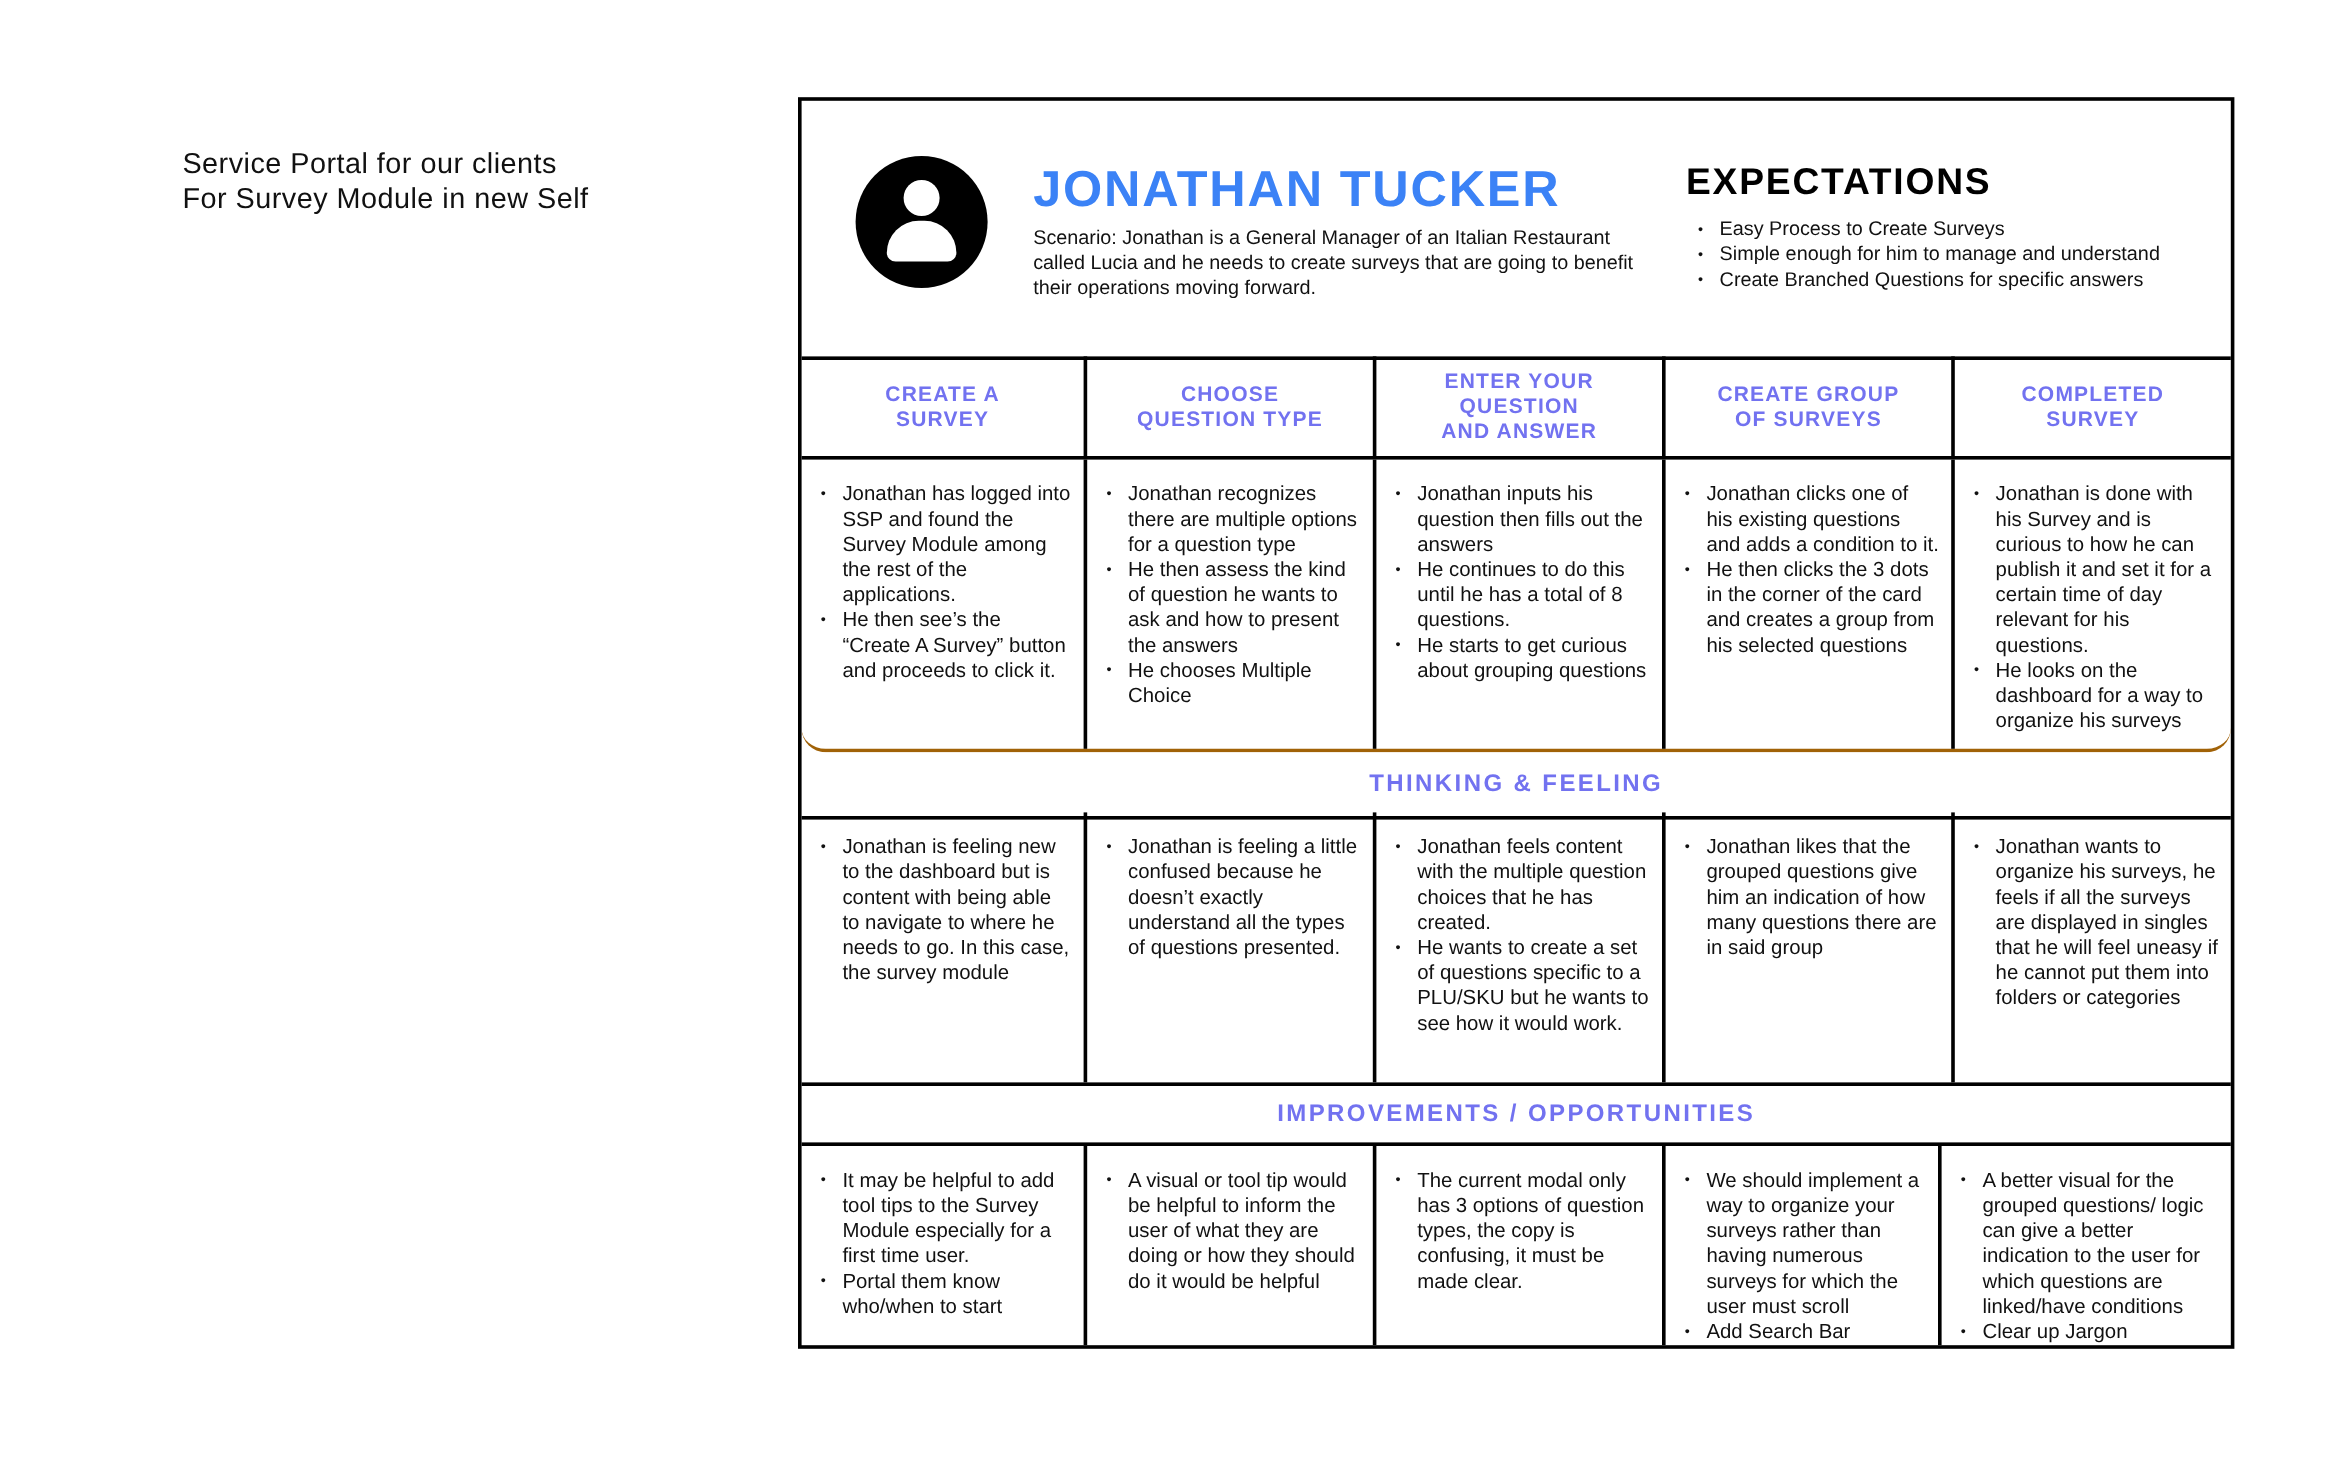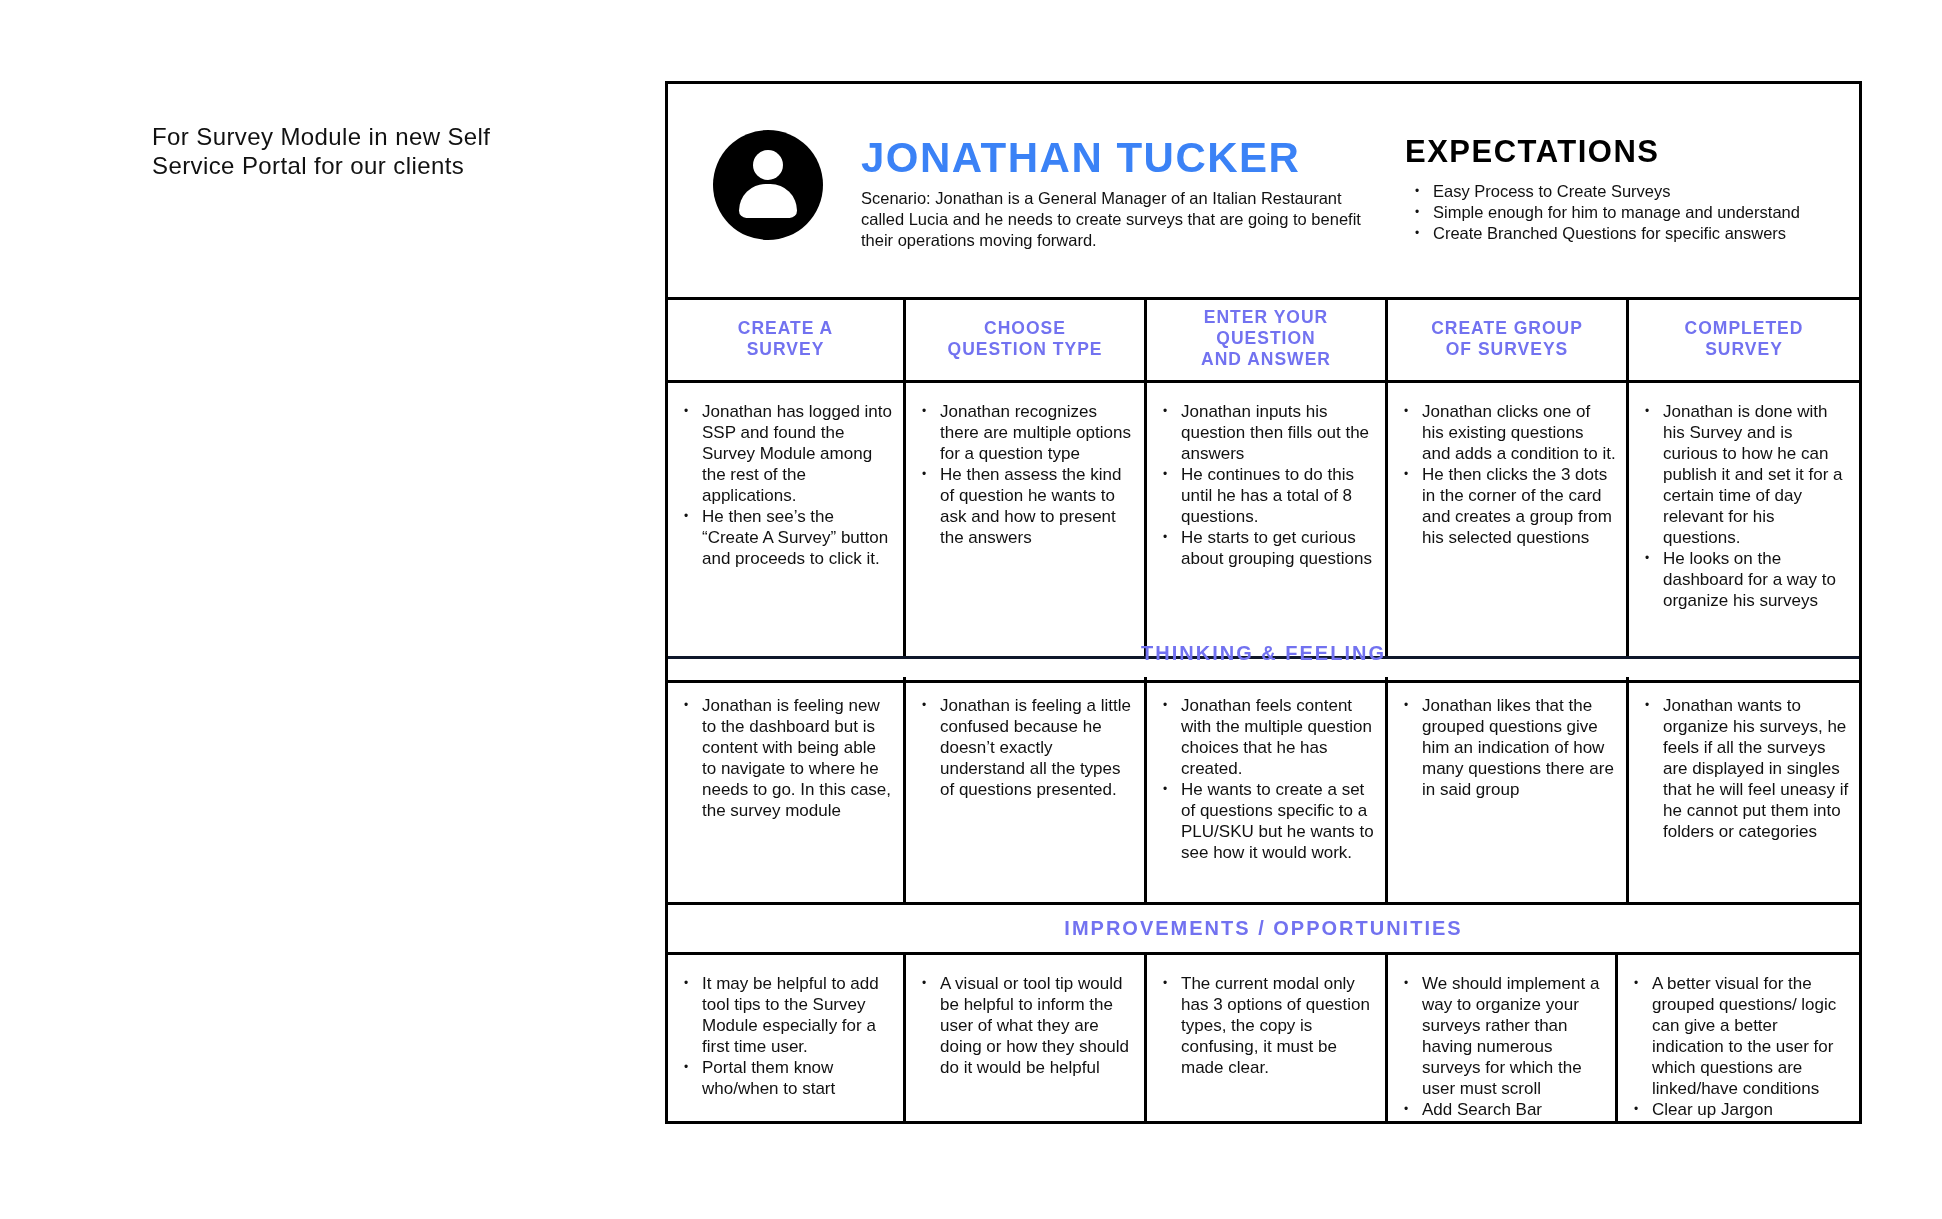--- a/index.html
+++ b/index.html
@@ -52,40 +52,40 @@
       box-sizing: border-box; border-right: 3px solid #000; height: 100%; position: relative;
     }
     .cell:last-child { border-right: none; }
     .c0 { width: 238px; } .c1 { width: 241px; } .c2 { width: 241px; } .c3 { width: 241px; } .c4 { flex: 1; }
     .steps-row { top: 213px; height: 86px; border-bottom: 3px solid #000; }
     .step-label {
       display: flex; align-items: center; justify-content: center; text-align: center;
       height: 100%; color: #7272f0; font-weight: 700; font-size: 17.5px; letter-spacing: 1px; line-height: 21px;
       padding: 0 6px; box-sizing: border-box;
     }
-    .doing-row { top: 299px; height: 276px; border-bottom: 3px solid #0f172a; }
+    .doing-row { top: 299px; height: 244px; border-bottom: 3px solid #a16207; border-radius: 20px; }
     .section-label {
       position: absolute; left: 0; width: 100%; display: flex; align-items: center; justify-content: center;
       color: #7272f0; font-weight: 700; font-size: 20px; letter-spacing: 2px; border-bottom: 3px solid #000; box-sizing: border-box;
     }
     .thinking-label { top: 543px; height: 56px; }
     .feeling-row { top: 593px; height: 228px; border-bottom: 3px solid #000; }
     .improve-label { top: 821px; height: 50px; }
     .improve-row { top: 871px; height: 166px; }
     .bullets { margin: 0; padding: 18px 10px 0 0; list-style: none; font-size: 17px; line-height: 21px; color: #111; }
     .bullets li { position: relative; padding-left: 34px; }
     .bullets li::before { content: "\2022"; position: absolute; left: 16px; font-size: 12px; }
   </style>
 </head>
 <body>
 
 <div class="title-block">
   <div class="subtitle">
+    <div>Service Portal for our clients</div>
     <div>For Survey Module in new Self</div>
-    <div>Service Portal for our clients</div>
   </div>
 </div>
 
 <div class="map">
 
   <div class="persona">
     <div class="avatar">
       <div class="head"></div>
       <div class="body"></div>
     </div>
@@ -146,20 +146,21 @@
     <div class="cell c0">
         <ul class="bullets">
       <li>Jonathan has logged into SSP and found the Survey Module among the rest of the applications.</li>
       <li>He then see’s the “Create A Survey” button and proceeds to click it.</li>
     </ul>
       </div>
     <div class="cell c1">
         <ul class="bullets">
       <li>Jonathan recognizes there are multiple options for a question type</li>
       <li>He then assess the kind of question he wants to ask and how to present the answers</li>
+      <li>He chooses Multiple Choice</li>
     </ul>
       </div>
     <div class="cell c2">
         <ul class="bullets">
       <li>Jonathan inputs his question then fills out the answers</li>
       <li>He continues to do this until he has a total of 8 questions.</li>
       <li>He starts to get curious about grouping questions</li>
     </ul>
       </div>
     <div class="cell c3">

